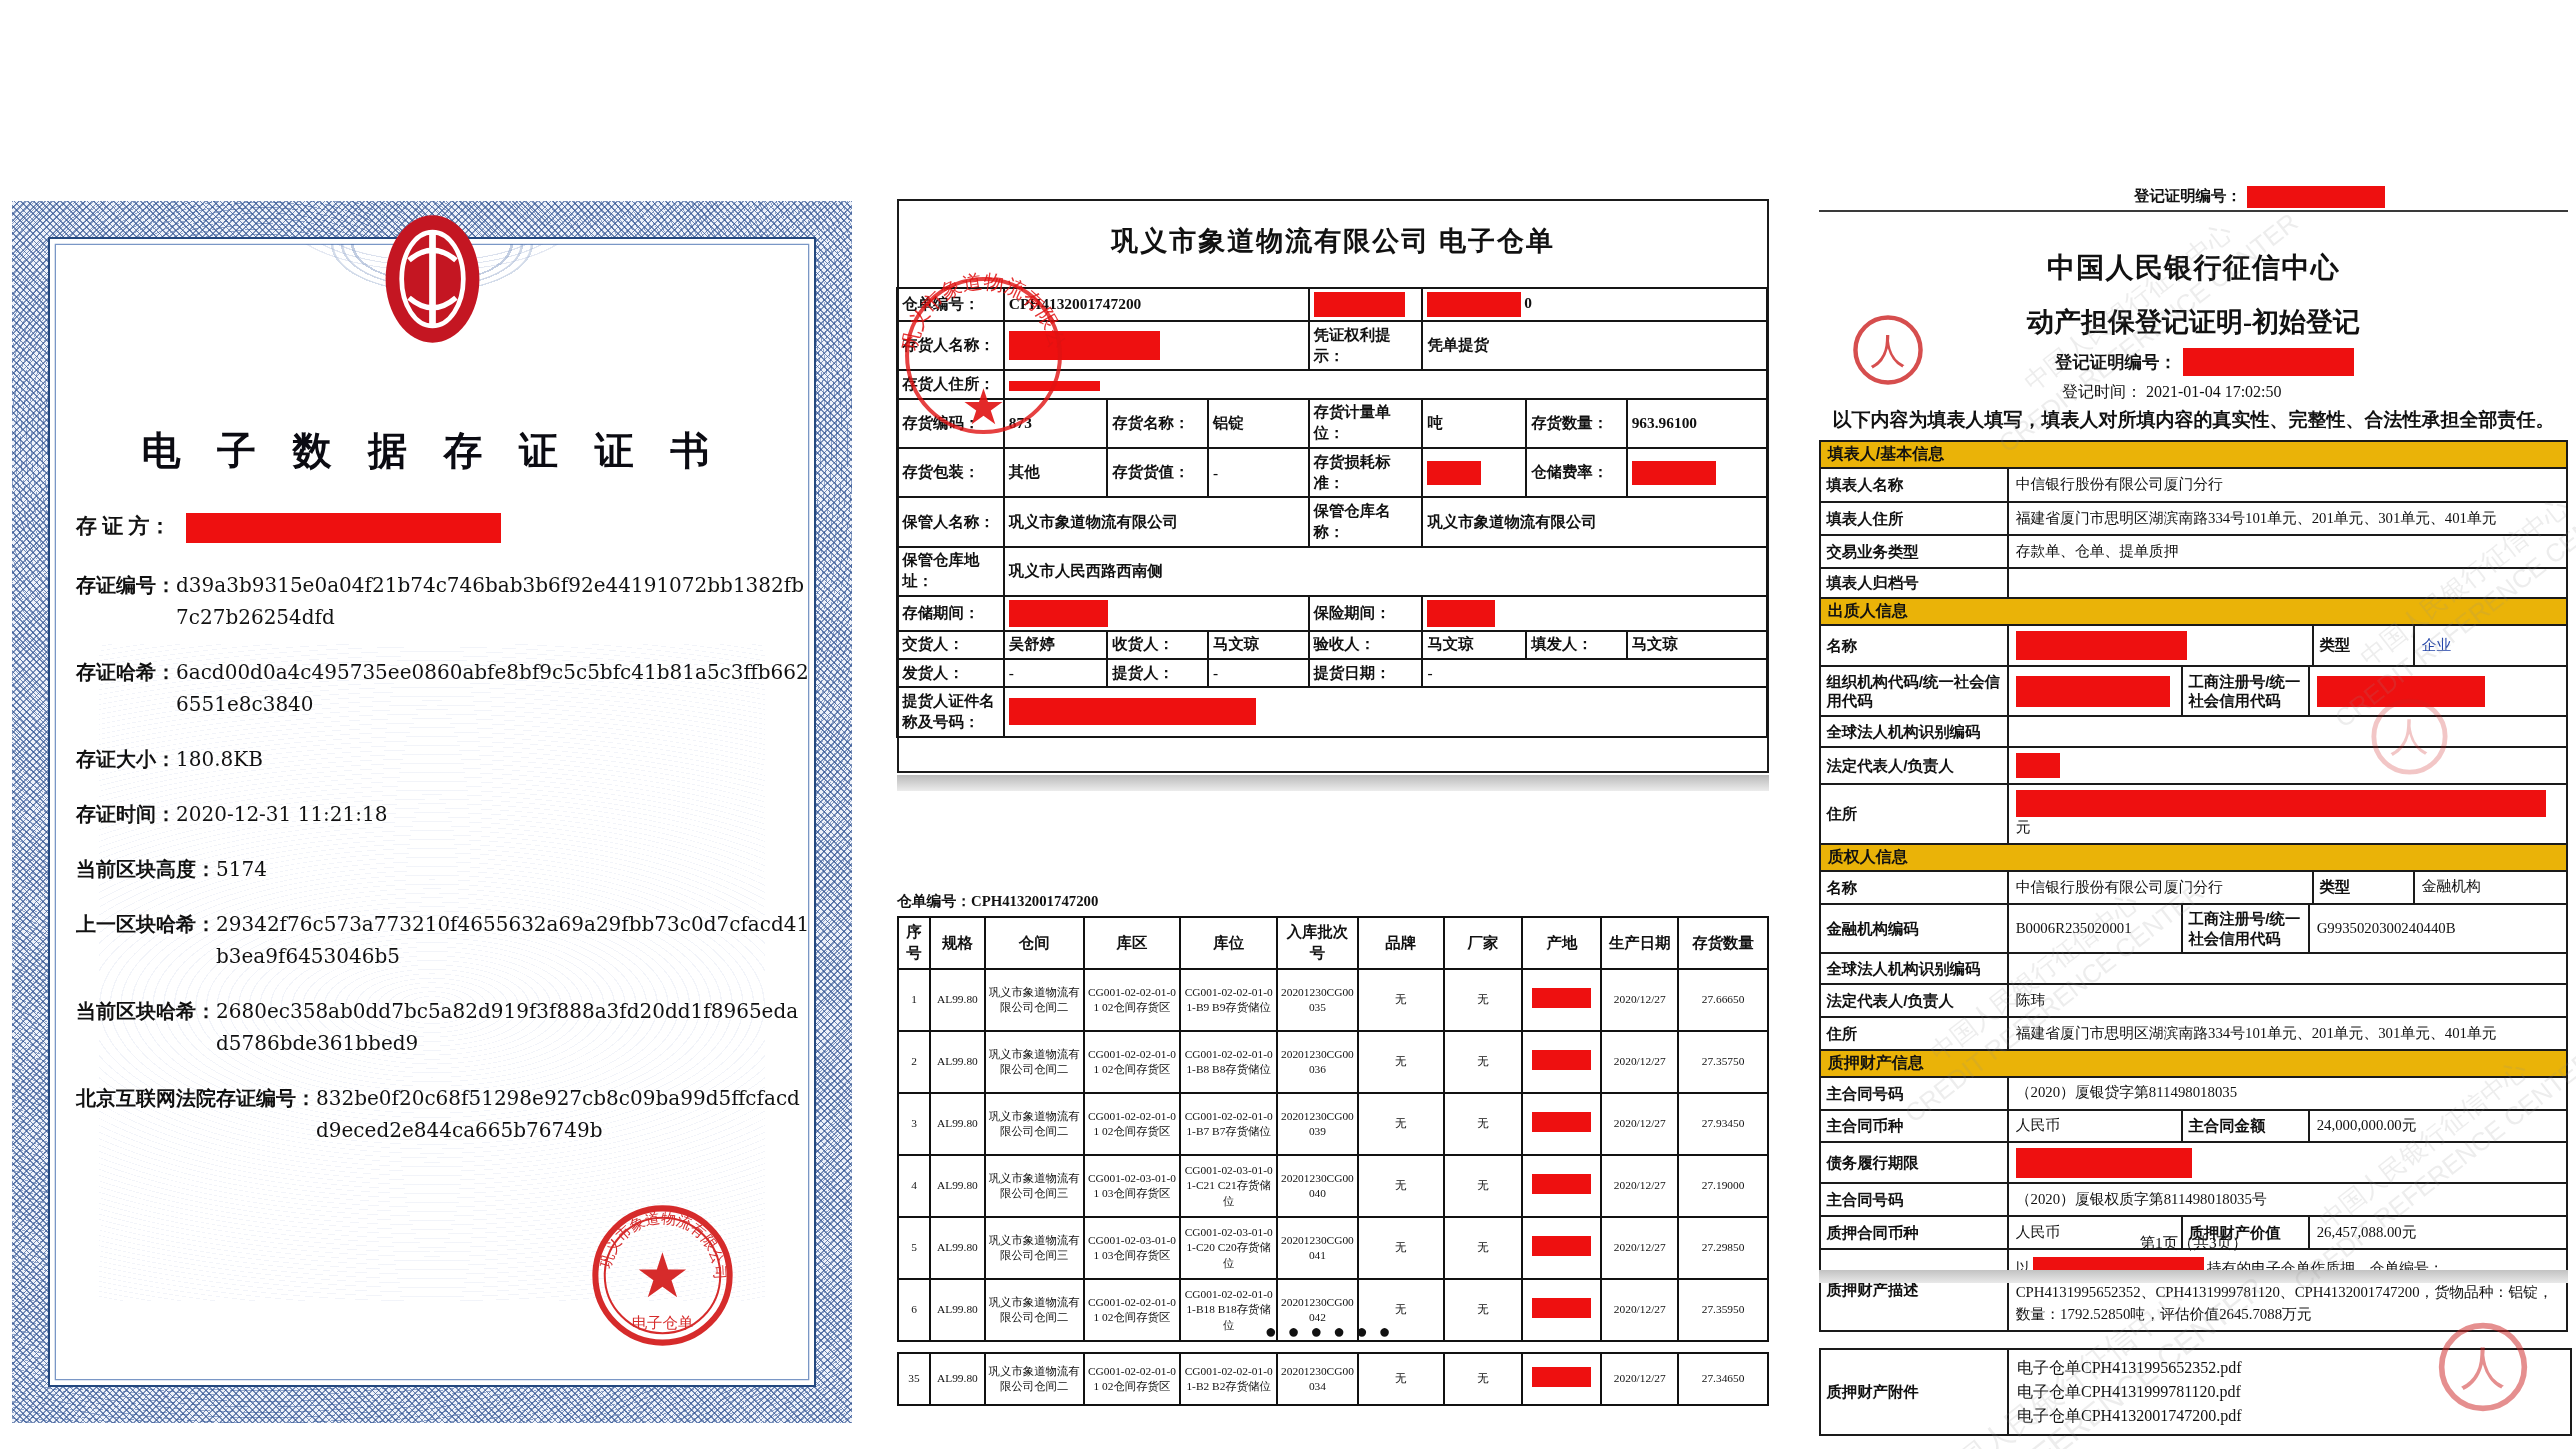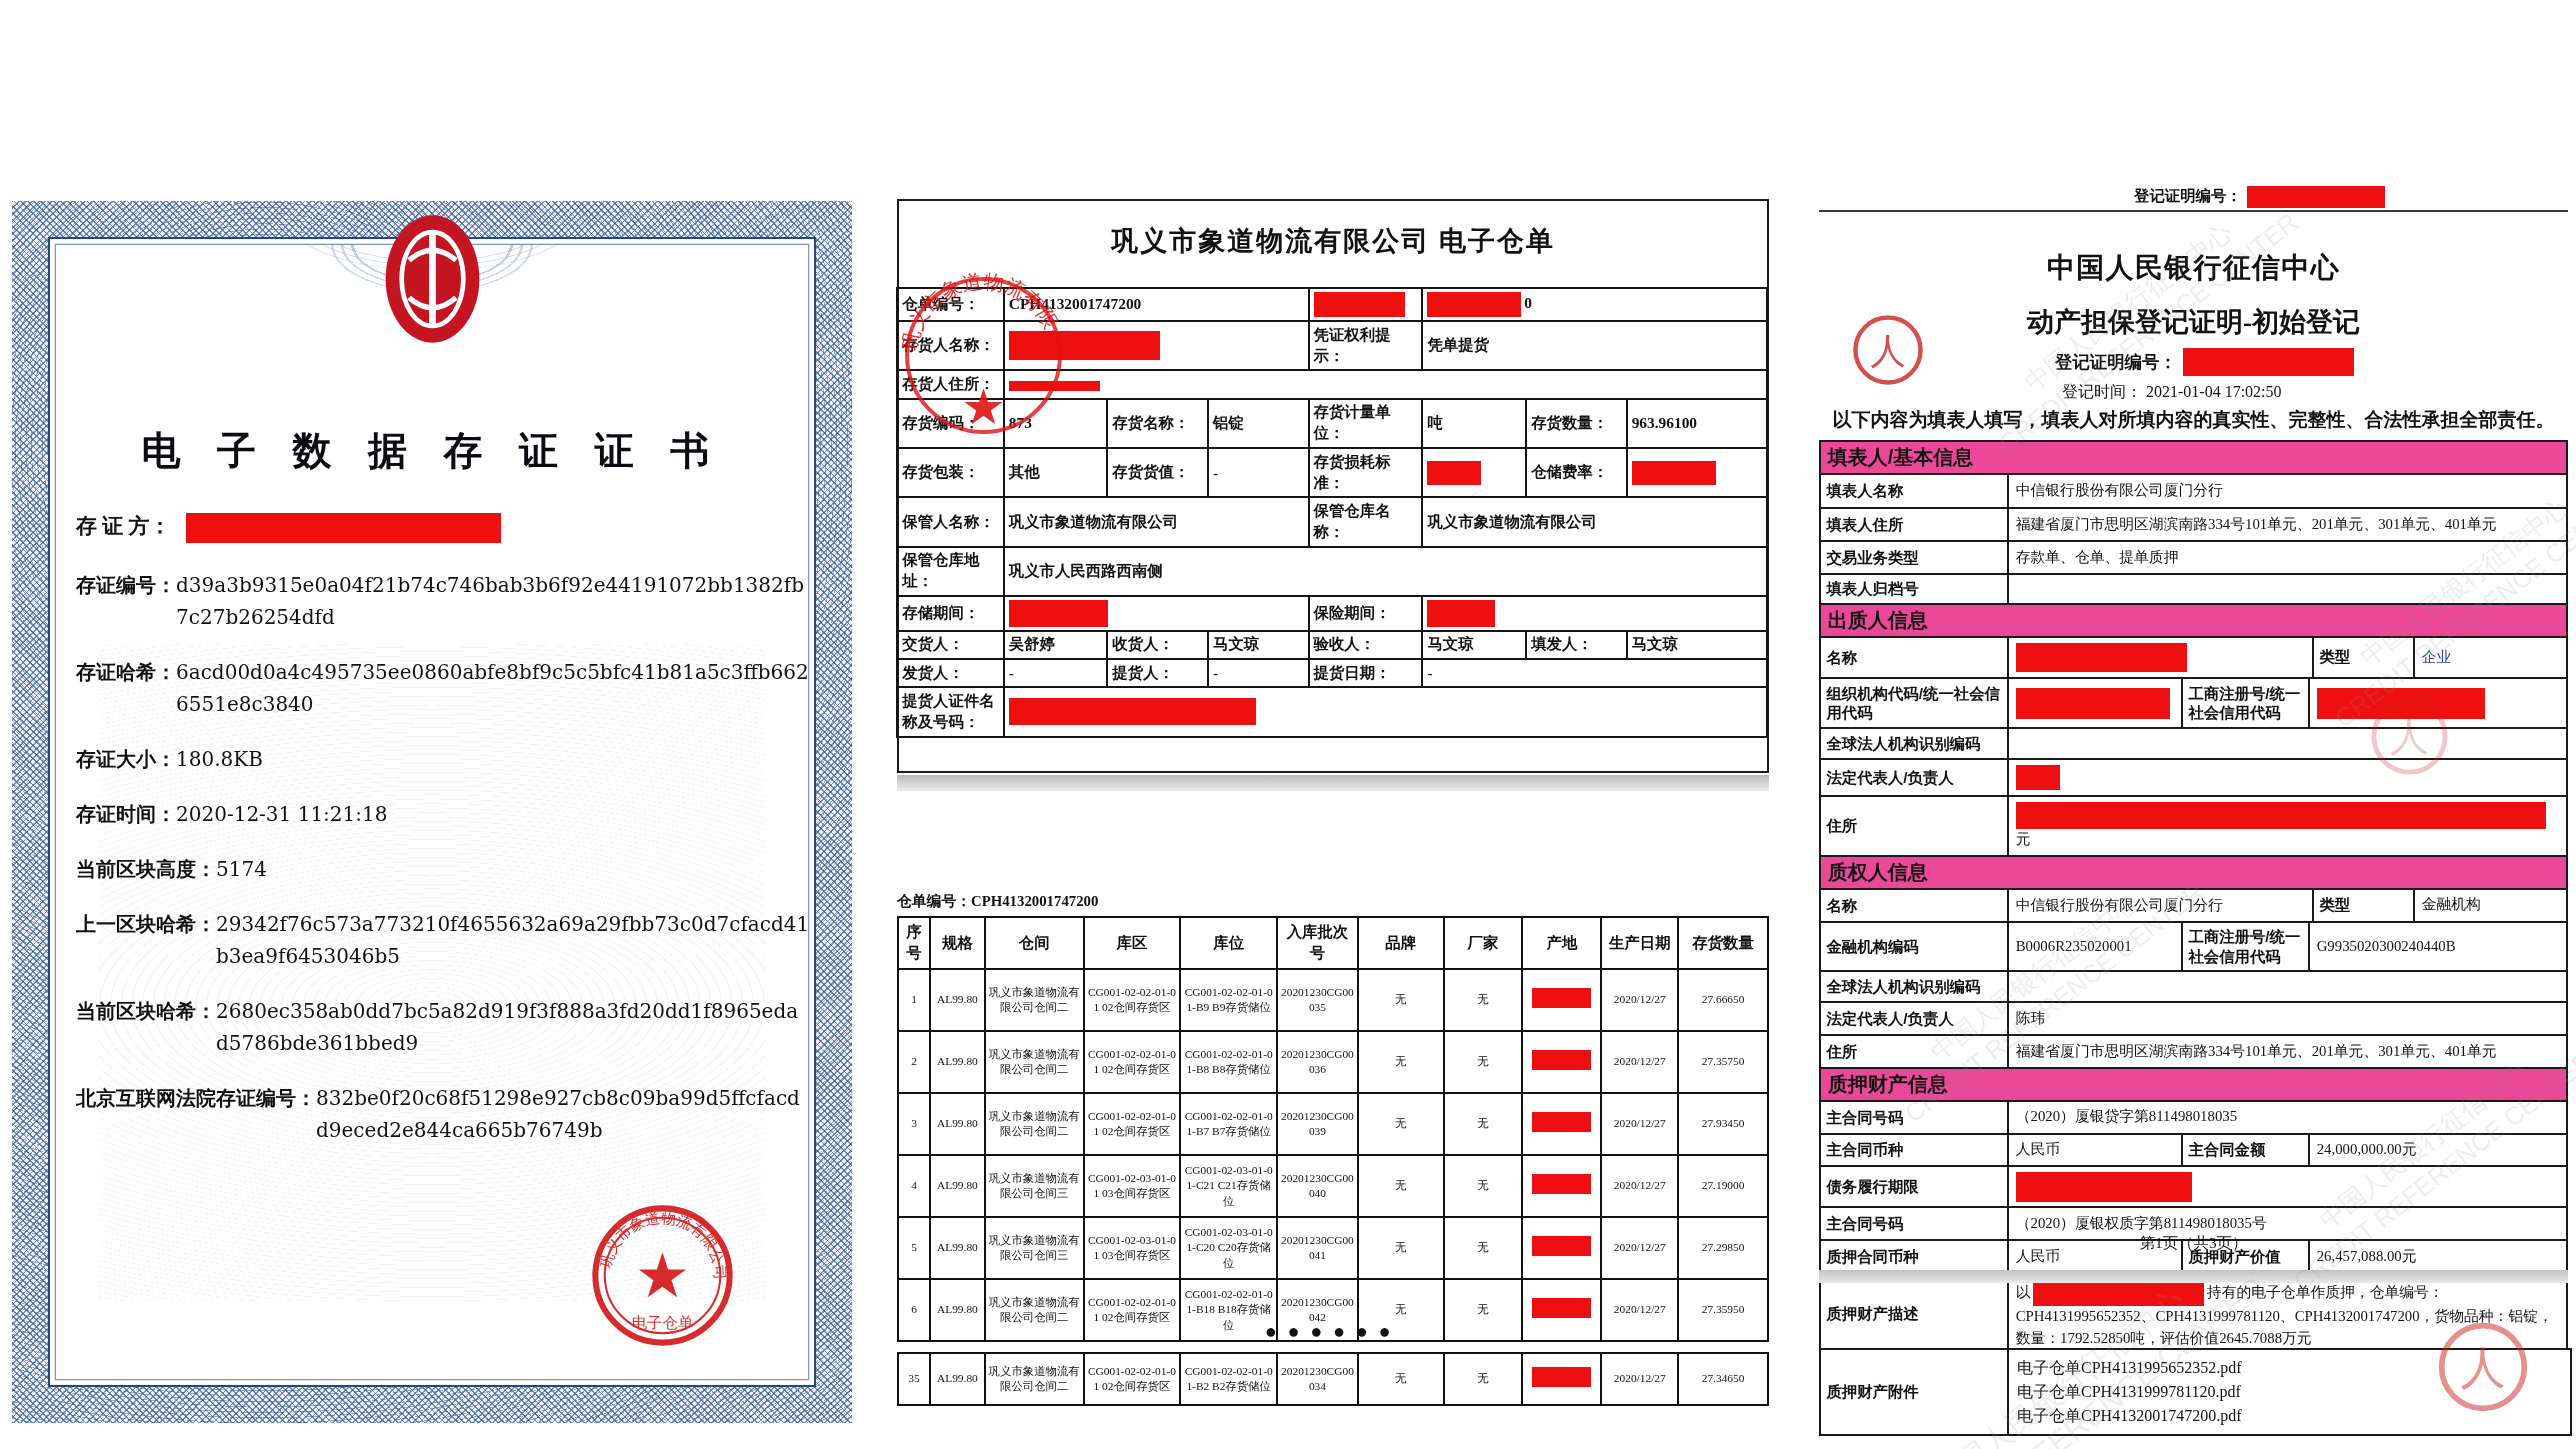--- a/index.html
+++ b/index.html
@@ -53,21 +53,21 @@
   
   #right{position:absolute;left:1819px;top:186px;width:749px;}
   .r-mini{position:absolute;left:0;right:0;top:0;height:24px;border-bottom:2.7px solid #3a3a3a;font-size:15.4px;font-weight:bold;}
   .r-mini .inner{position:absolute;left:315px;top:0;display:flex;align-items:center;gap:5.4px;}
   .r-title{position:absolute;left:0;right:0;top:63px;text-align:center;font-size:28px;font-weight:bold;letter-spacing:1.3px;}
   .r-sub{position:absolute;left:0;right:0;top:118px;text-align:center;font-size:27px;font-weight:bold;}
   .r-certno{position:absolute;left:236px;top:162px;display:flex;align-items:center;gap:6.7px;font-size:17.4px;font-weight:bold;}
   .r-time{position:absolute;left:243px;top:196px;font-size:16px;}
   .r-notice{position:absolute;left:0;right:0;top:221px;text-align:center;font-size:19px;font-weight:bold;}
   .r-table{position:absolute;left:0;top:254px;width:749px;box-sizing:border-box;}
-  .sec{background:#ec4899;border:2px solid #1a1a1a;border-bottom:none;font-weight:bold;font-size:20px;padding:2px 6.7px;font-family:"Liberation Sans",sans-serif;}
+  .sec{background:#eab308;border:2px solid #1a1a1a;border-bottom:none;font-weight:bold;font-size:16px;padding:2px 6.7px;font-family:"Liberation Sans",sans-serif;}
   .rrow{display:flex;border:2px solid #1a1a1a;border-bottom:none;background:#fff;}
   .rrow:last-child,.rrow.bb{border-bottom:2px solid #1a1a1a;}
   .r-table>.rrow.last{border-bottom:2px solid #1a1a1a;}
   .rlab{width:188px;box-sizing:border-box;font-weight:bold;font-size:15.4px;font-family:"Liberation Sans",sans-serif;
         padding:4.7px 5.4px;border-right:2px solid #1a1a1a;display:flex;align-items:center;line-height:1.25;}
   .rval{flex:1;min-width:0;font-size:14.8px;padding:4.7px 6.7px;display:flex;align-items:center;flex-wrap:wrap;line-height:1.45;}
   .rvalA{width:305px;box-sizing:border-box;font-size:14.8px;padding:4.7px 6.7px;border-right:2px solid #1a1a1a;display:flex;align-items:center;}
   .rlabA{width:101px;box-sizing:border-box;font-weight:bold;font-size:15.4px;font-family:"Liberation Sans",sans-serif;padding:4.7px 5.4px;border-right:2px solid #1a1a1a;display:flex;align-items:center;}
   .rvalB{width:174px;box-sizing:border-box;font-size:14.8px;padding:4.7px 6.7px;border-right:2px solid #1a1a1a;display:flex;align-items:center;}
   .rlabB{width:127px;box-sizing:border-box;font-weight:bold;font-size:15.4px;font-family:"Liberation Sans",sans-serif;padding:4.7px 5.4px;border-right:2px solid #1a1a1a;display:flex;align-items:center;line-height:1.25;}

